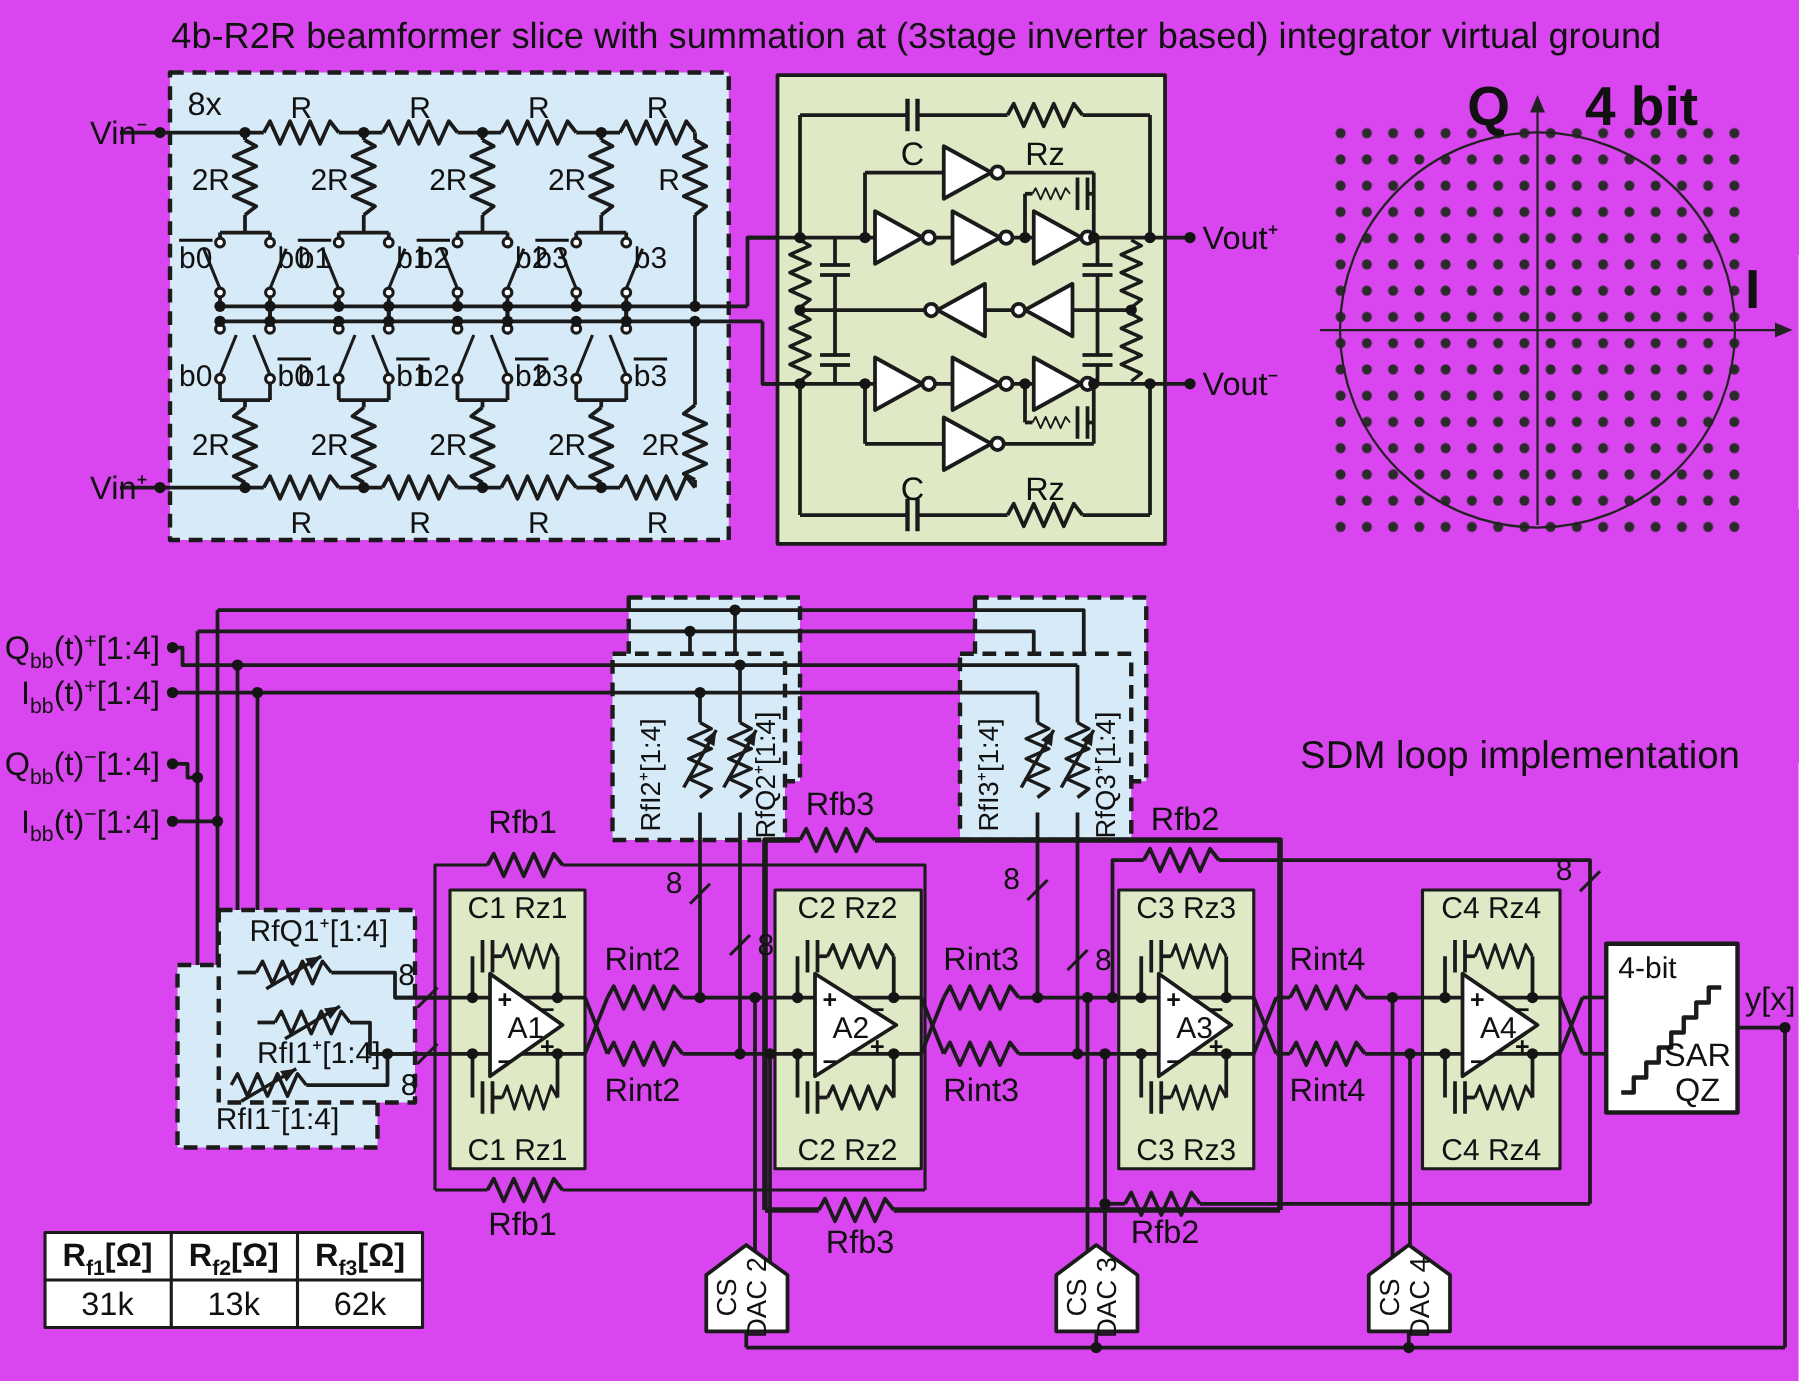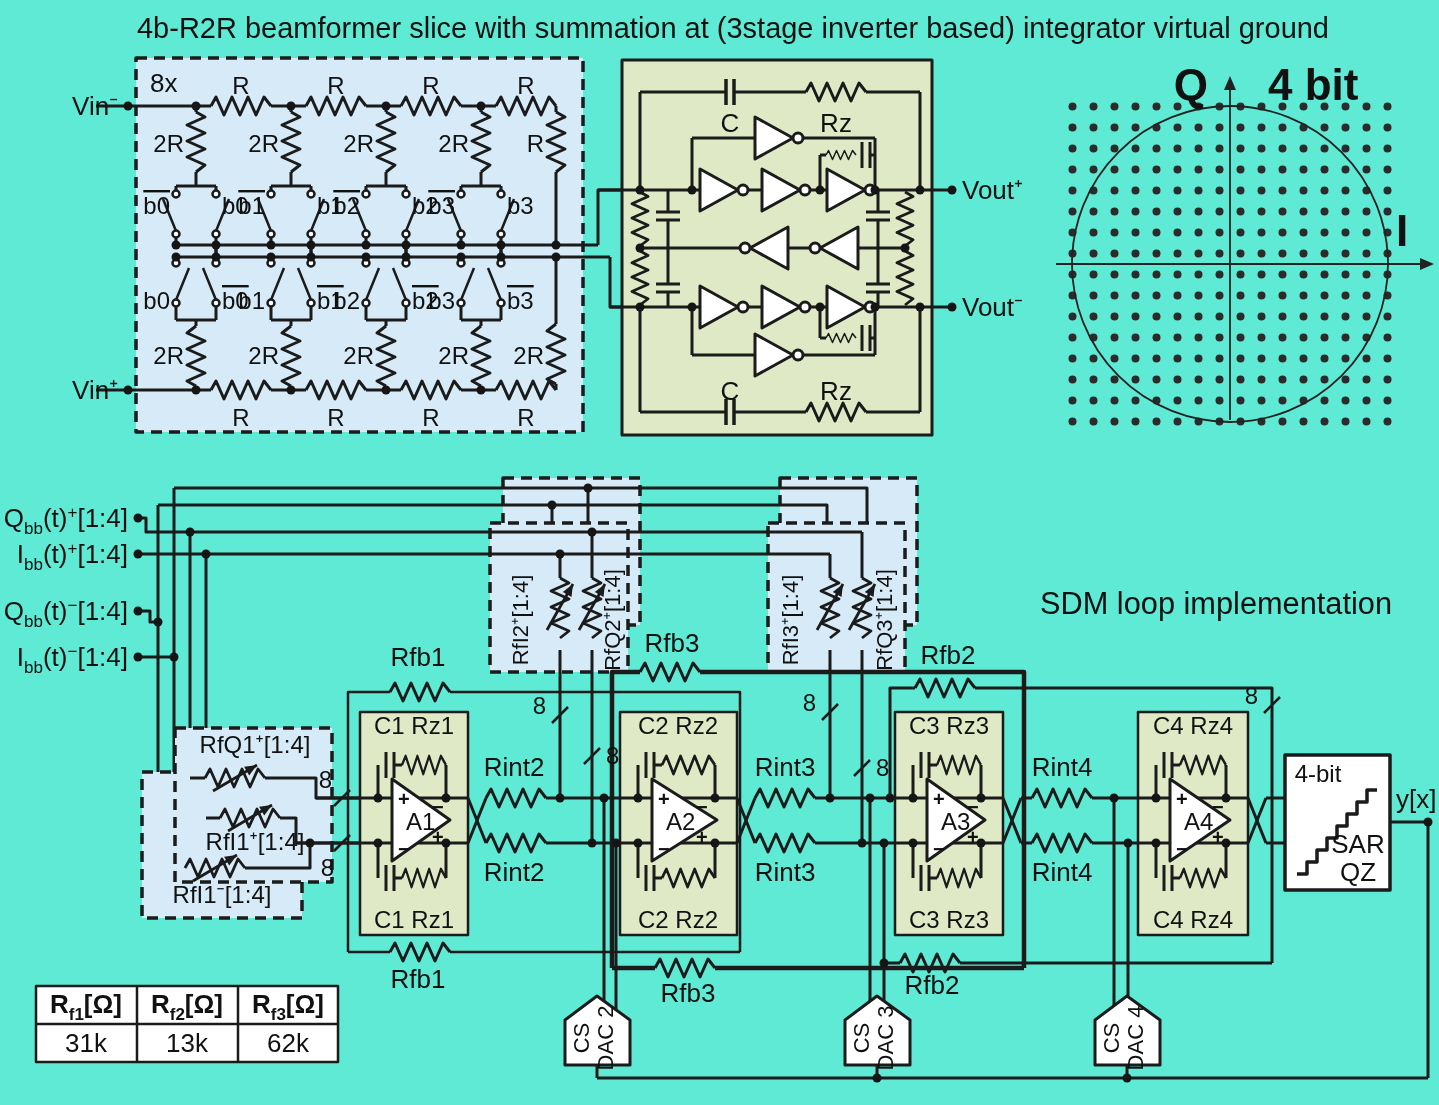--- a/index.html
+++ b/index.html
@@ -1,16 +1,16 @@
 <!DOCTYPE html>
 <html><head>
 <meta charset="utf-8">
 <style>
   html,body{margin:0;padding:0;background:#fff;}
-  .stage{position:relative;width:1439px;height:1105px;background:#5eead4;}
+  .stage{position:relative;width:1439px;height:1105px;background:#d946ef;}
   svg text{font-family:"Liberation Sans",sans-serif;fill:#111;}
   .f17{font-size:17px}.f20{font-size:20px;font-weight:bold}.f22{font-size:22px}
   .f24{font-size:24px}.f26{font-size:26px}.f29{font-size:29px}.f31{font-size:31px}
   .f44{font-size:44px;font-weight:bold}
   .bold{font-weight:bold}
   .mid{text-anchor:middle}.end{text-anchor:end}
   .ov{text-decoration:overline}
   .w25{stroke:#1b1b1b;stroke-width:2.5;fill:none;stroke-linejoin:round}
   .w3{stroke:#1b1b1b;stroke-width:3;fill:none;stroke-linejoin:round}
   .w35{stroke:#1b1b1b;stroke-width:3.5;fill:none;stroke-linejoin:round}

